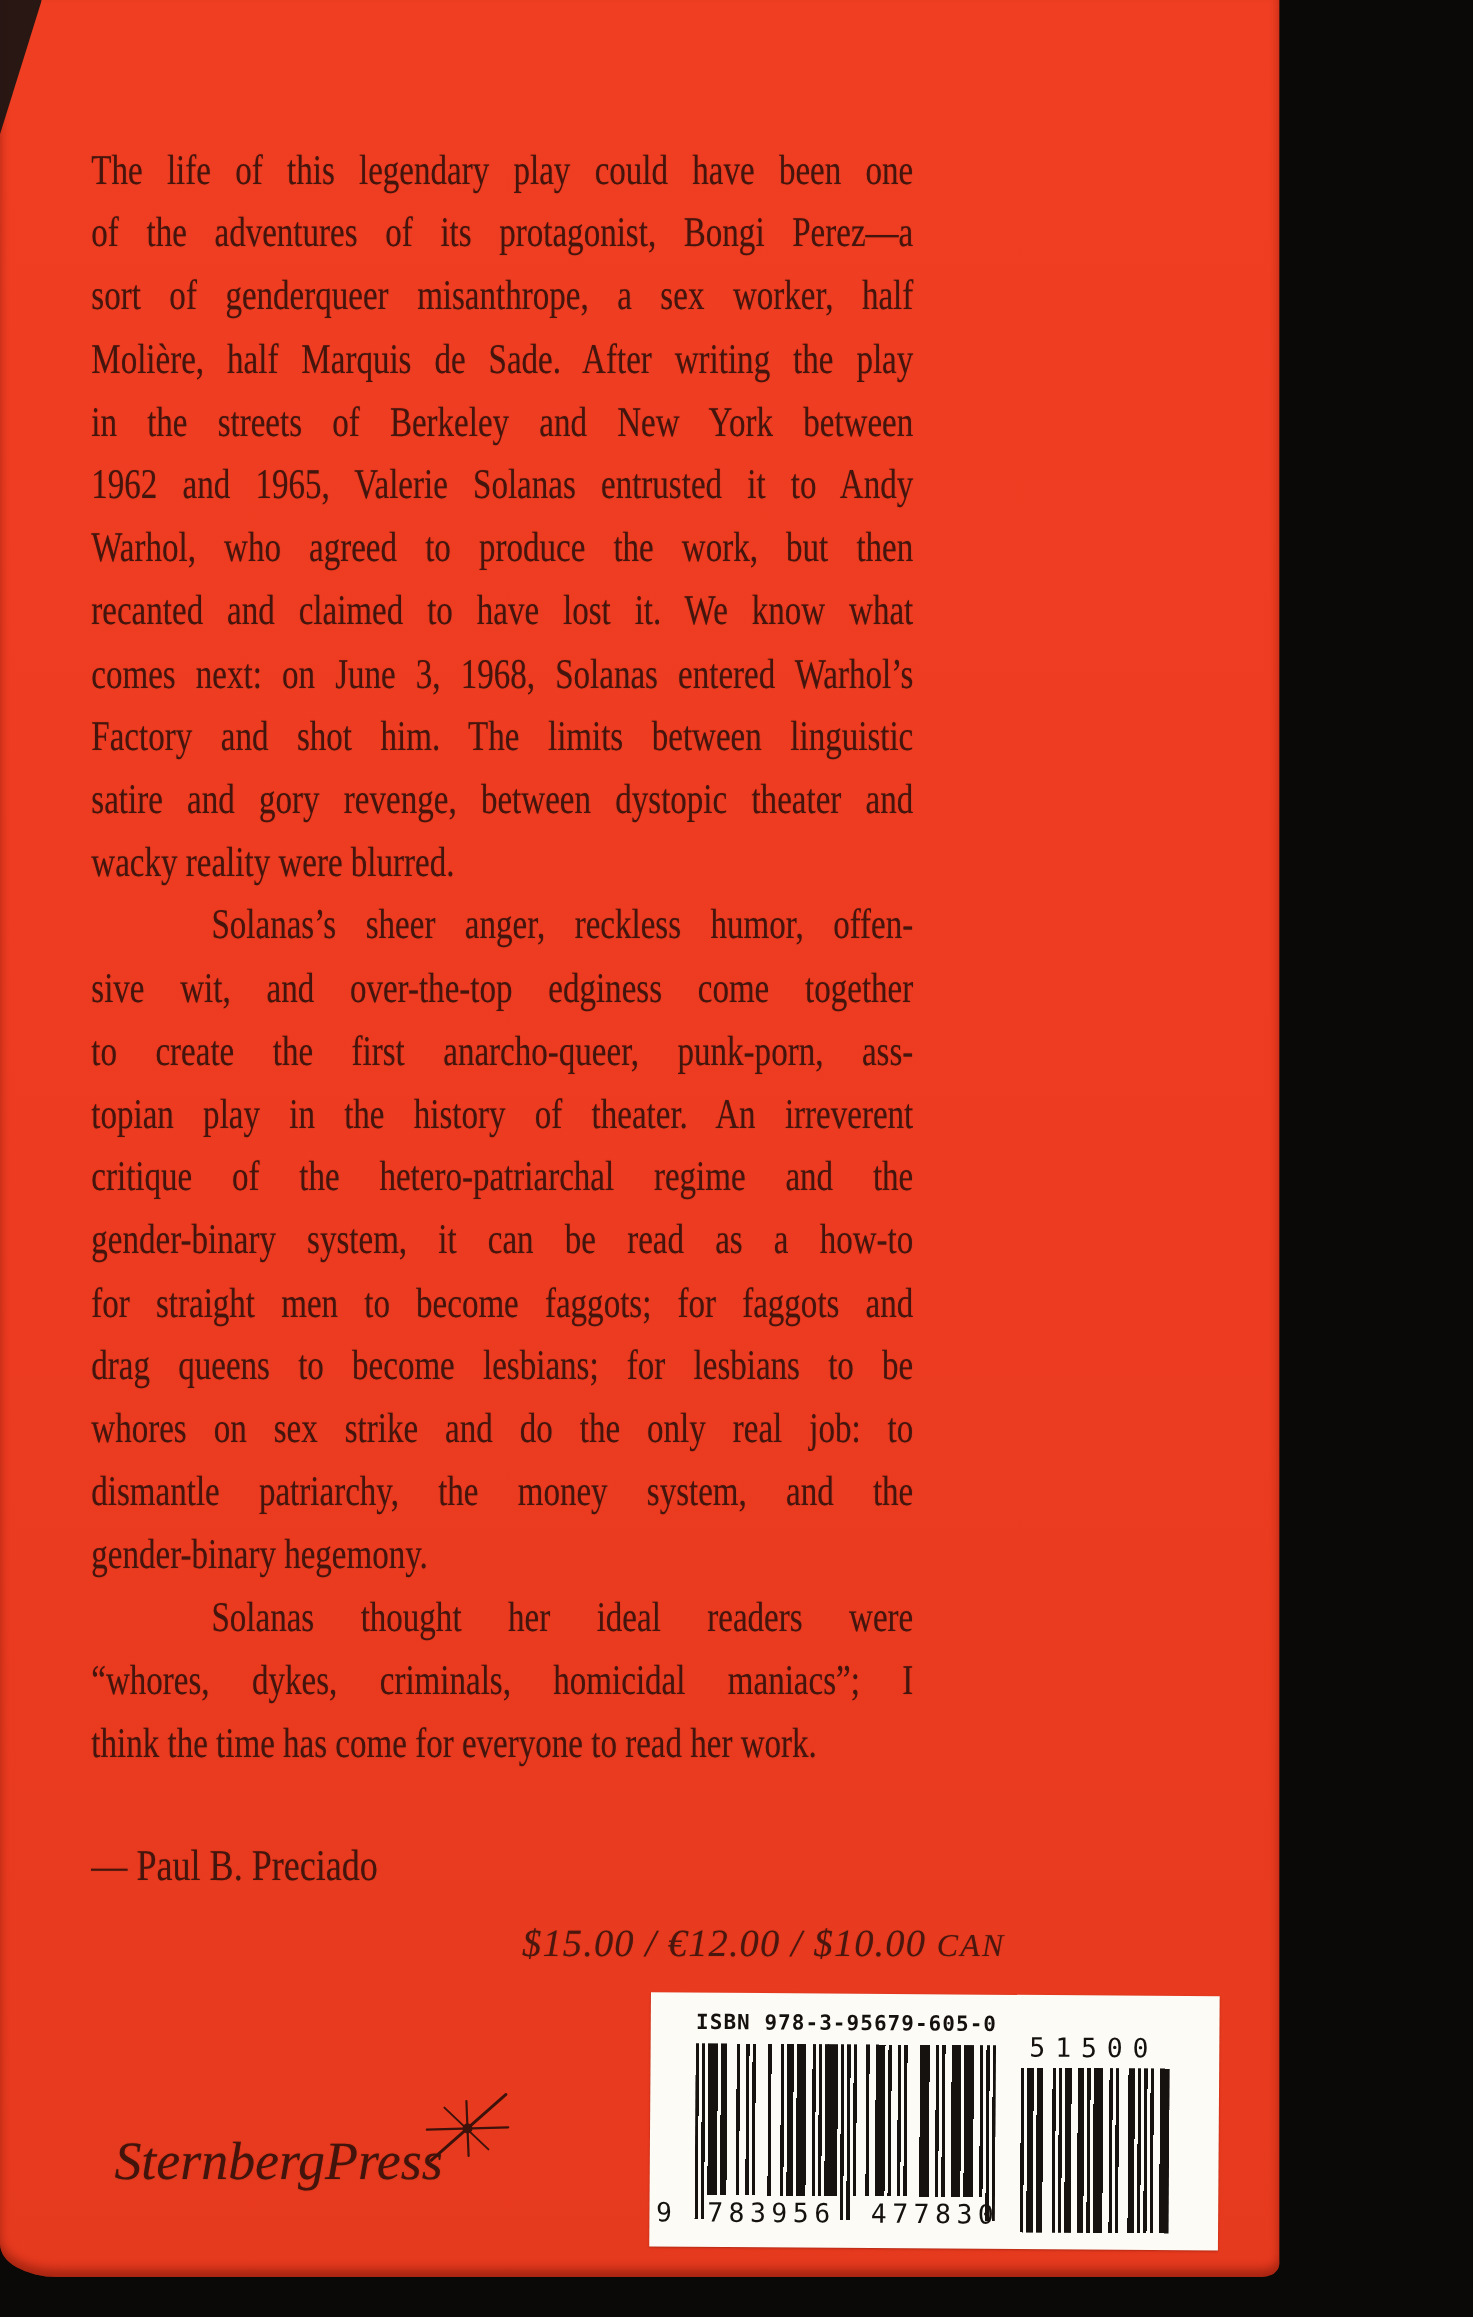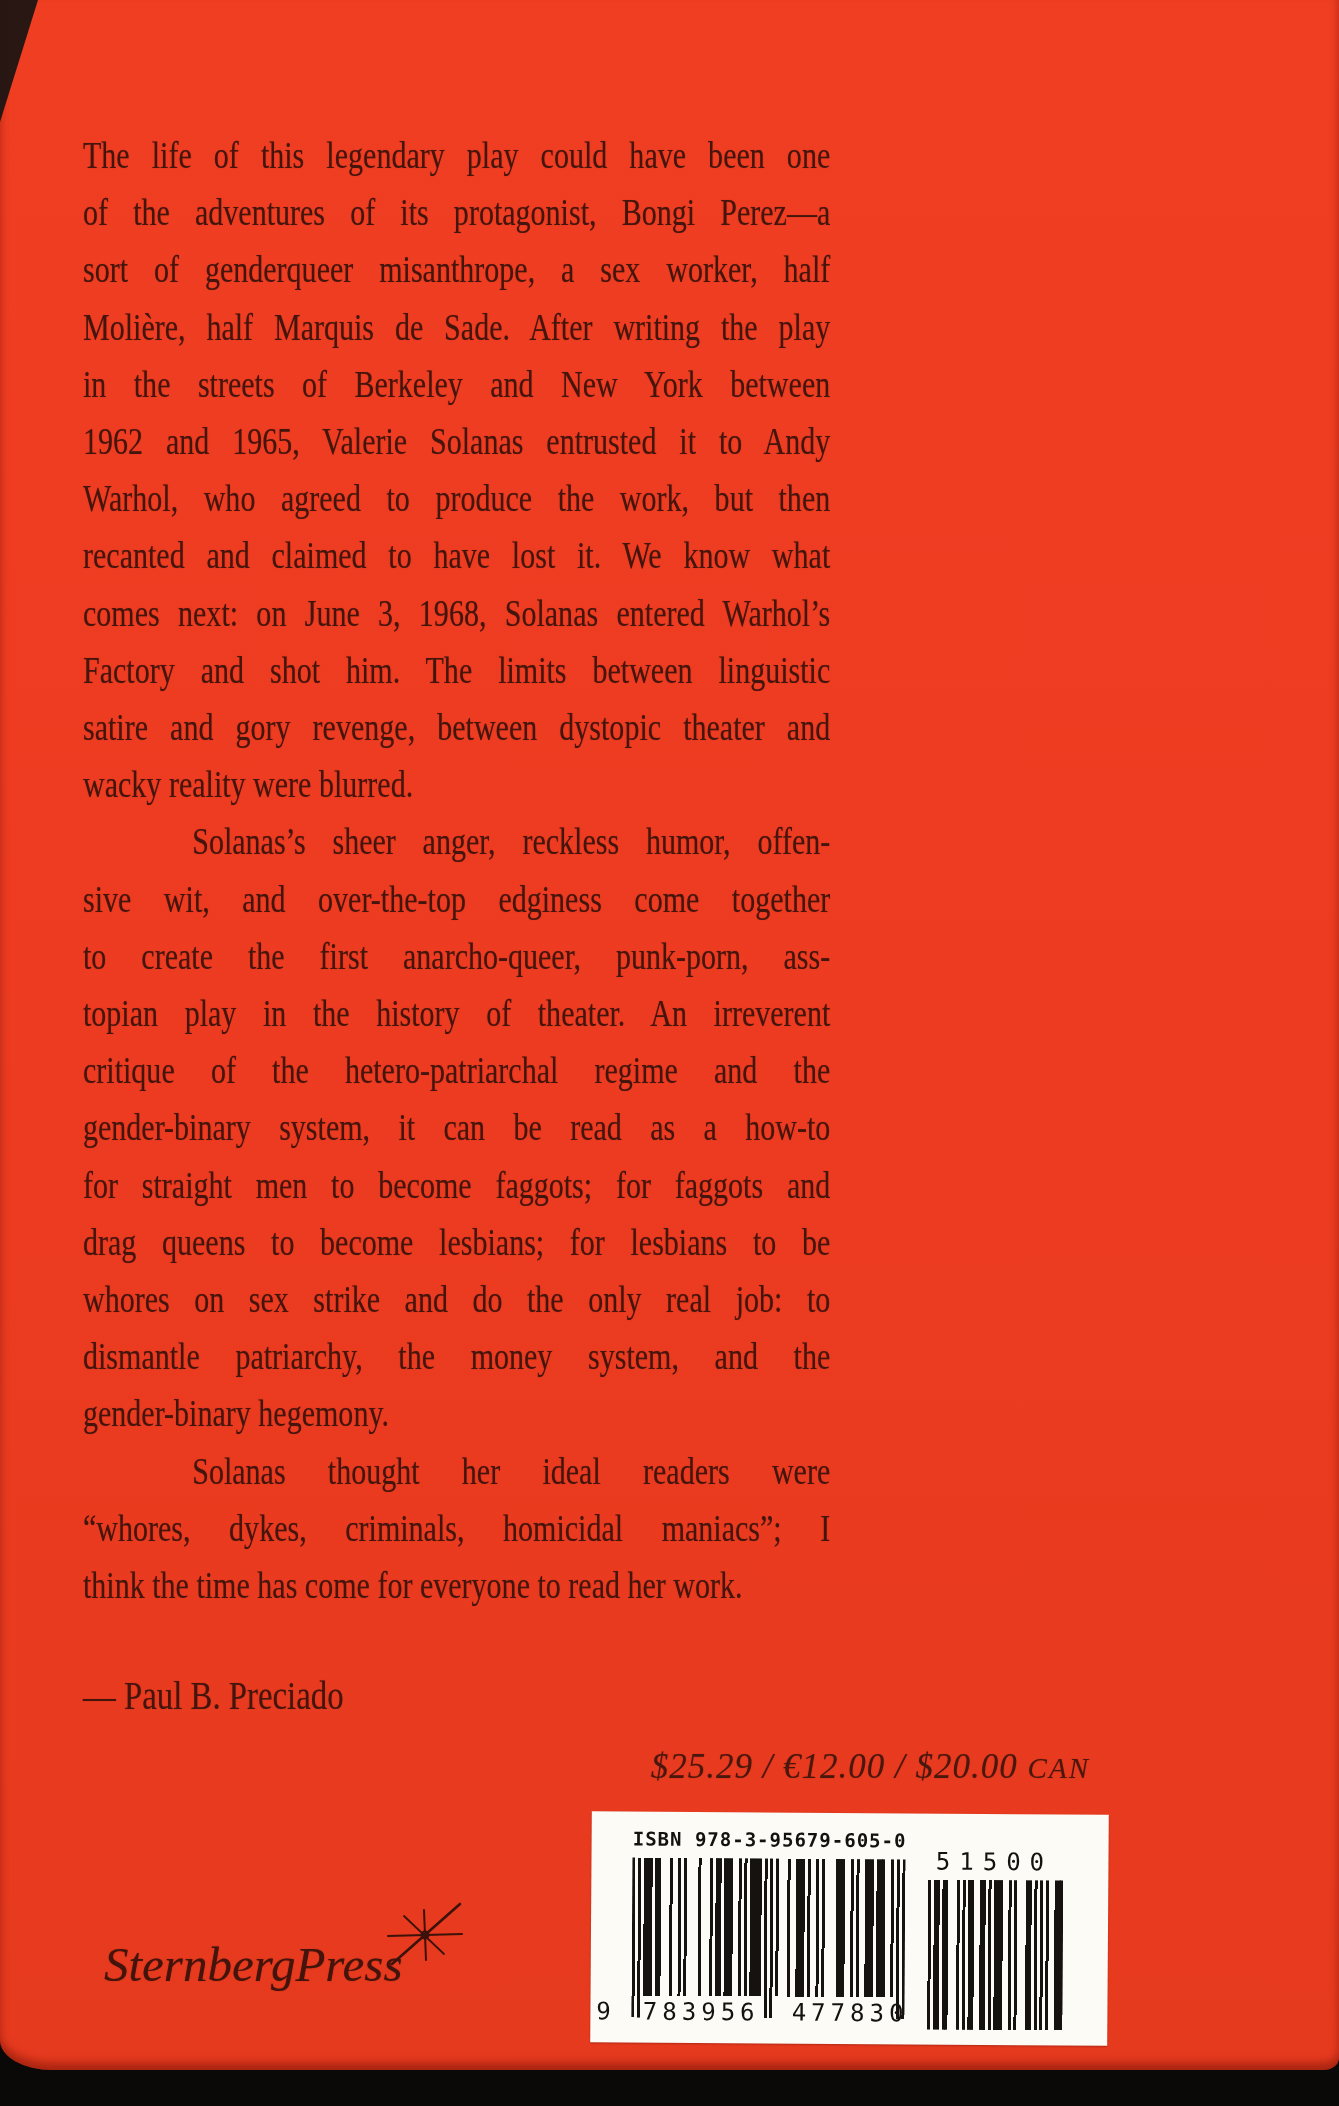--- a/index.html
+++ b/index.html
@@ -2,21 +2,21 @@
 <html><head>
 <meta charset="utf-8">
 <style>
   html,body{margin:0;padding:0;}
   body{
     width:1339px;height:2106px;position:relative;
     background:#0a0908;overflow:hidden;
     font-family:"Liberation Serif", serif;
   }
   .cover{
-    position:absolute;left:0;top:0;width:1339px;height:2070px;
+    position:absolute;left:0;top:0;width:1163px;height:2070px;
     background:linear-gradient(180deg,#ef3e22 0%,#ec3b20 55%,#e63a1e 100%);
     border-bottom-left-radius:52px 30px;
     border-bottom-right-radius:16px 12px;
     box-shadow:inset 0 -7px 9px rgba(90,12,2,.45);
   }
   .corner-artifact{
     position:absolute;left:0;top:0;width:38px;height:122px;
     background:#181412;
     clip-path:polygon(0 0,100% 0,0 100%);
     opacity:.92;
@@ -113,21 +113,21 @@
       <div class="line">whores on sex strike and do the only real job: to</div>
       <div class="line">dismantle patriarchy, the money system, and the</div>
       <div class="line end">gender-binary hegemony.</div>
       <div class="line indent">Solanas thought her ideal readers were</div>
       <div class="line">“whores, dykes, criminals, homicidal maniacs”; I</div>
       <div class="line end">think the time has come for everyone to read her work.</div>
     </div>
 
   <div class="attribution">— Paul B. Preciado</div>
 
-  <div class="price-line"><span>$25.29 / €12.00 / $20.00 </span><span class="can">CAN</span></div>
+  <div class="price-line"><span>$15.00 / €12.00 / $10.00 </span><span class="can">CAN</span></div>
 
   <div class="barcode-label">
     <div class="isbn-text">ISBN 978-3-95679-605-0</div>
     <div class="main-barcode" id="mainBarcode"><svg width="273" height="160" shape-rendering="crispEdges">
           <rect x="0.00" y="0" width="2.99" height="160" fill="#15120f"></rect>
           <rect x="5.75" y="0" width="2.99" height="160" fill="#15120f"></rect>
           <rect x="11.49" y="0" width="2.99" height="138" fill="#15120f"></rect>
           <rect x="14.37" y="0" width="2.99" height="138" fill="#15120f"></rect>
           <rect x="17.24" y="0" width="2.99" height="138" fill="#15120f"></rect>
           <rect x="22.99" y="0" width="2.99" height="138" fill="#15120f"></rect>

